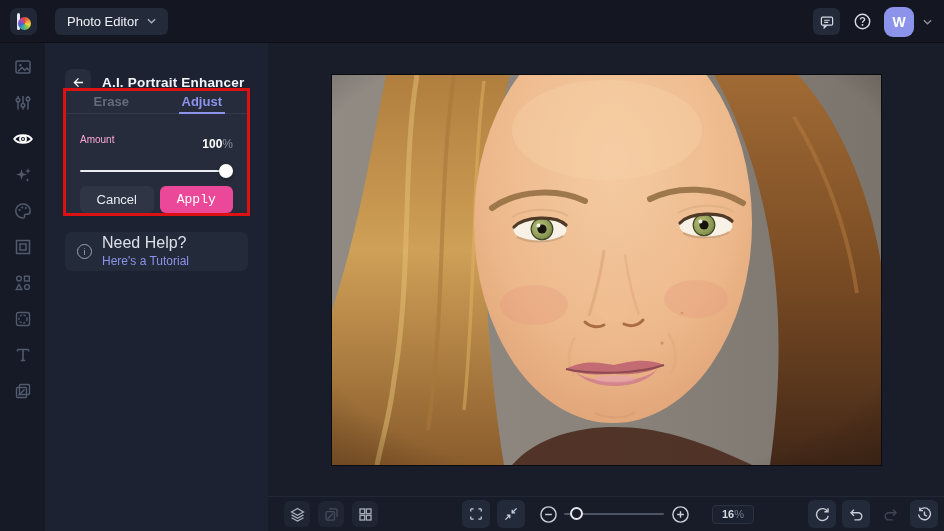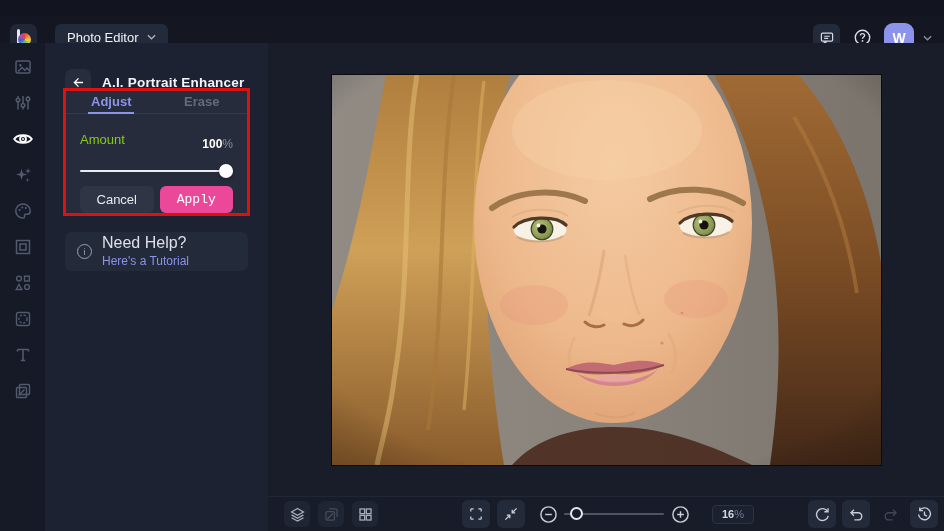--- a/index.html
+++ b/index.html
@@ -2,21 +2,21 @@
 <html><head>
 <meta charset="utf-8">
 <style>
   * { box-sizing: border-box; margin: 0; padding: 0; }
   html,body { width:944px; height:531px; overflow:hidden; }
   body { font-family:"Liberation Sans", sans-serif; background:#12151f; position:relative; color:#e8eaf2; }
   svg { display:block; }
 
   
   .topbar { position:absolute; top:0; left:0; width:944px; height:43px; background:#141722;
-            border-bottom:1px solid #0d0f16; display:flex; align-items:center;margin-top:16px; }
+            border-bottom:1px solid #0d0f16; display:flex; align-items:center; }
   .logo-tile { width:27px; height:27px; margin-left:10px; background:#212737; border-radius:7px; position:relative; flex:0 0 auto; }
   .logo-stem { position:absolute; left:7px; top:5px; width:2.6px; height:17px; background:#e8e8ee; border-radius:2px; }
   .logo-wheel { position:absolute; left:8px; top:9px; width:13px; height:13px; border-radius:50%;
       background:conic-gradient(#e4483c,#f0903a,#ecd13e,#7cc24a,#3aa8b8,#4a5fd0,#a84ac0,#e4483c); }
   .tb-btn { height:27px; background:#232a3a; border:none; border-radius:6px; color:#f0f2f7; font-size:13px;
             display:flex; align-items:center; gap:8px; padding:0 12px; font-family:inherit; cursor:pointer; }
   .tb-group-center { position:absolute; left:430px; top:8px; display:flex; gap:18px; }
   .tb-right { position:absolute; right:12px; top:0; height:43px; display:flex; align-items:center; gap:9px; }
   .chev { width:9px; height:6px; }
   .icon-tile { width:27px; height:27px; background:#232a3a; border:none; border-radius:6px; display:flex;
@@ -41,21 +41,21 @@
 
   .annotation { position:absolute; left:18px; top:45px; width:187px; height:128px; border:3px solid #dd1111; }
   .adjust-card { position:absolute; inset:0; background:#262c3c; display:flex; flex-direction:column; }
   .tabs { display:flex; height:33px; border-bottom:1px solid #333a4b; }
   .tab { flex:1; display:flex; align-items:center; justify-content:center; font-size:13px; font-weight:bold;
          color:#646b7d; background:none; border:none; cursor:pointer; position:relative; font-family:inherit; }
   .tab.active { color:#8b93ea; }
   .tab.active::after { content:""; position:absolute; bottom:-1px; left:50%; transform:translateX(-50%);
                        width:46px; height:2px; background:#8b93ea; }
   .amount-row { display:flex; justify-content:space-between; align-items:center; padding:14px 14px 0 14px; }
-  .amount-label { font-size:13px; color:#84cc16; }
+  .amount-label { font-size:10px; color:#f9a8d4; }
   .amount-value { font-size:12px; font-weight:bold; color:#ffffff;margin-top:9px; }
   .amount-unit { color:#8a90a0; font-weight:normal; }
   .amount-slider { position:relative; margin:13px 14px 0 14px; height:14px; cursor:pointer; }
   .amount-track { position:absolute; top:6px; left:0; right:0; height:2px; background:#e9ebf1; border-radius:1px; }
   .amount-handle { position:absolute; top:0; width:14px; height:14px; background:#ffffff; border-radius:50%;
                    box-shadow:0 1px 3px rgba(0,0,0,.5); cursor:grab; }
   .btn-row { display:flex; gap:6px; padding:13px 14px 0 14px;justify-content:flex-end; }
   .btn-cancel { flex:1; height:27px; background:#2f3545; border:none; border-radius:6px; color:#e8eaf0;
                 font-size:13px; cursor:pointer; font-family:inherit; }
   .btn-apply { flex:1; height:27px; background:#ec4899; border:none; border-radius:6px; color:#ffffff;
@@ -216,22 +216,22 @@
       <svg width="15" height="15" viewBox="0 0 20 20">
           <path d="M10,4.5 L4.5,10 L10,15.5 M4.5,10 H16" fill="none" stroke="currentColor" stroke-width="1.7"></path>
         </svg>
     </button>
     <h1 class="panel-title">A.I. Portrait Enhancer</h1>
   </div>
 
   <div class="annotation">
     <section class="adjust-card">
       <div class="tabs">
+        <button class="tab">Erase</button>
         <button class="tab active">Adjust</button>
-        <button class="tab">Erase</button>
       </div>
       <div class="amount-row">
         <span class="amount-label">Amount</span>
         <span class="amount-value"><span>100</span><span class="amount-unit">%</span></span>
       </div>
       <div class="amount-slider">
         <div class="amount-track"></div>
         <div class="amount-handle" style="left: calc(100% - 14px);"></div>
       </div>
       <div class="btn-row">

